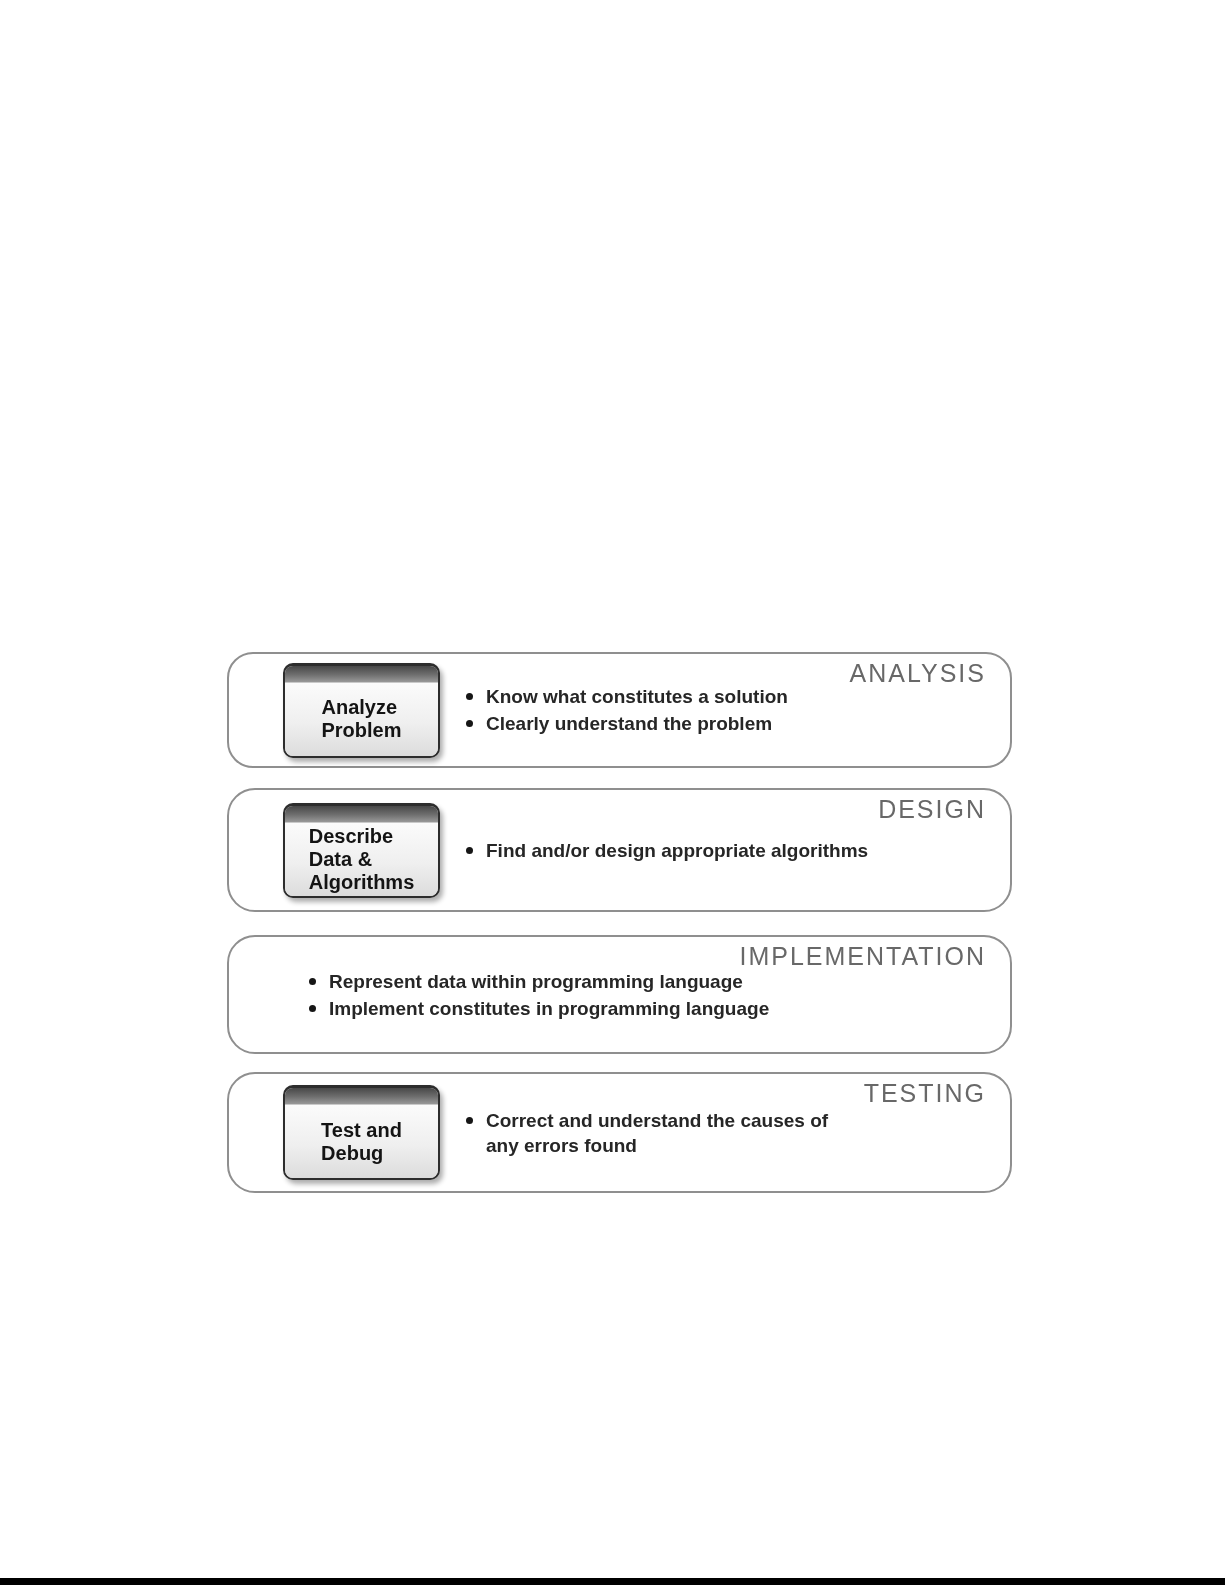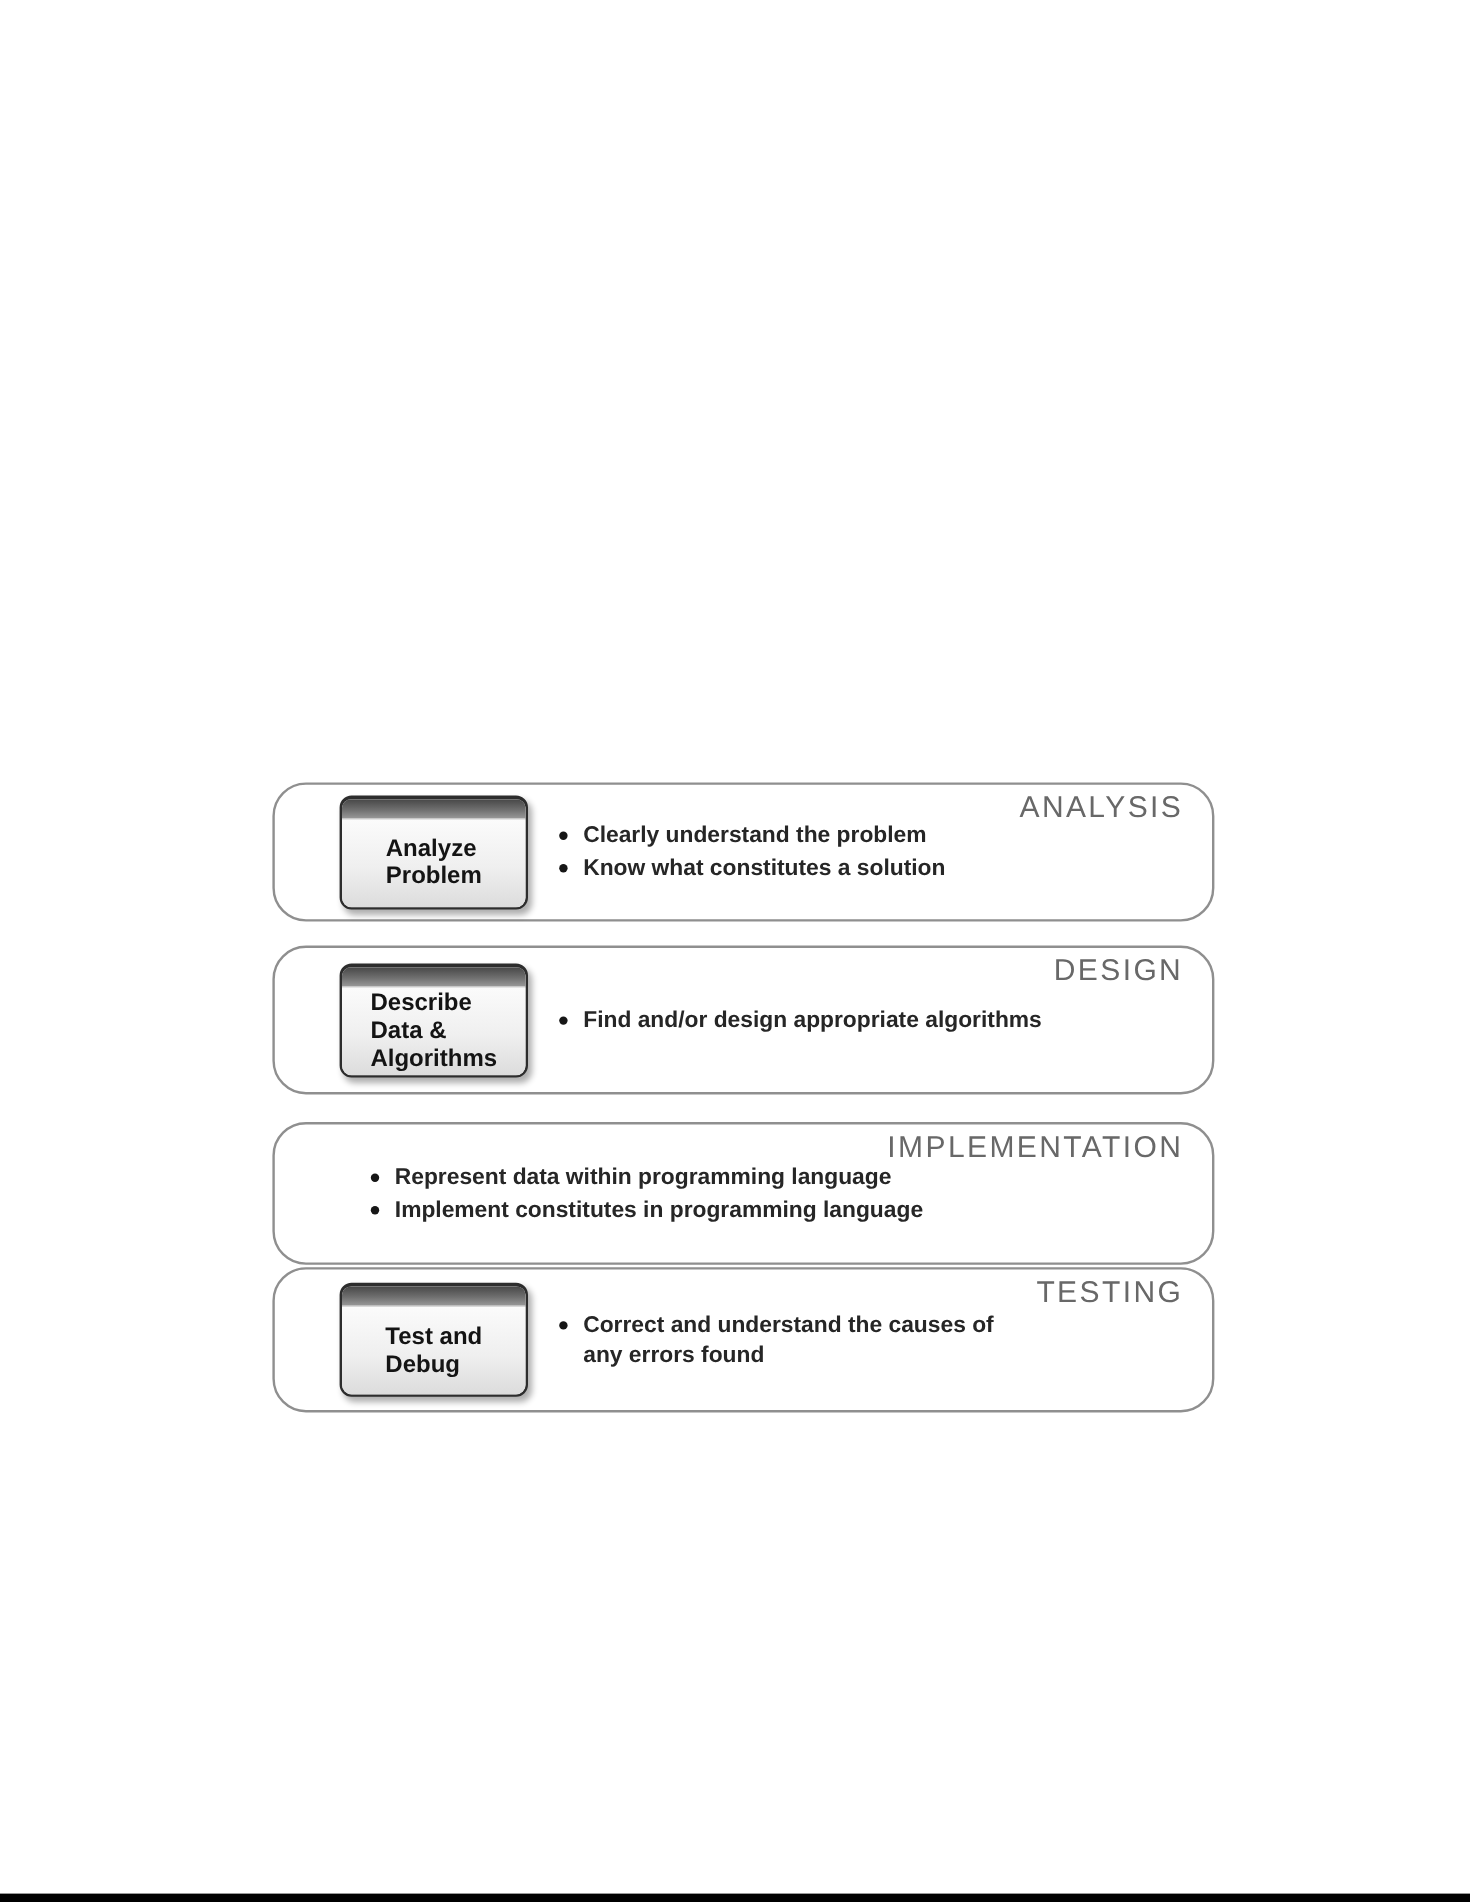--- a/index.html
+++ b/index.html
@@ -25,23 +25,23 @@
     position: relative;
     box-sizing: border-box;
     width: 785px;
     border: 2px solid #8f8f8f;
     border-radius: 28px;
     background: #ffffff;
     display: flex;
     align-items: center;
     padding-left: 54px;
   }
-  .panel:nth-of-type(1) { height: 116px; margin-bottom: 20px; }
+  .panel:nth-of-type(1) { height: 116px; margin-bottom: 20px; border-radius: 26px; }
   .panel:nth-of-type(2) { height: 124px; margin-bottom: 23px; }
-  .panel:nth-of-type(3) { height: 119px; margin-bottom: 2px; }
+  .panel:nth-of-type(3) { height: 119px; margin-bottom: 18px; }
   .panel:nth-of-type(4) { height: 121px; }
   .phase-label {
     position: absolute;
     top: 5px;
     right: 24px;
     font-size: 25px;
     letter-spacing: 2px;
     color: #686868;
     font-weight: 400;
   }
@@ -120,25 +120,25 @@
     <section class="panel">
       <div class="phase-label">ANALYSIS</div>
       <div class="window-box">
         <div class="window-header"></div>
         <div class="window-body">Analyze
 Problem</div>
       </div>
       <ul class="bullets">
         <li class="bullet">
             <span class="dot"></span>
-            <span class="bullet-text">Clearly understand the problem</span>
+            <span class="bullet-text">Know what constitutes a solution</span>
           </li>
         <li class="bullet">
             <span class="dot"></span>
-            <span class="bullet-text">Know what constitutes a solution</span>
+            <span class="bullet-text">Clearly understand the problem</span>
           </li>
       </ul>
     </section>
 
     <section class="panel">
       <div class="phase-label">DESIGN</div>
       <div class="window-box">
         <div class="window-header"></div>
         <div class="window-body">Describe
 Data &amp;

